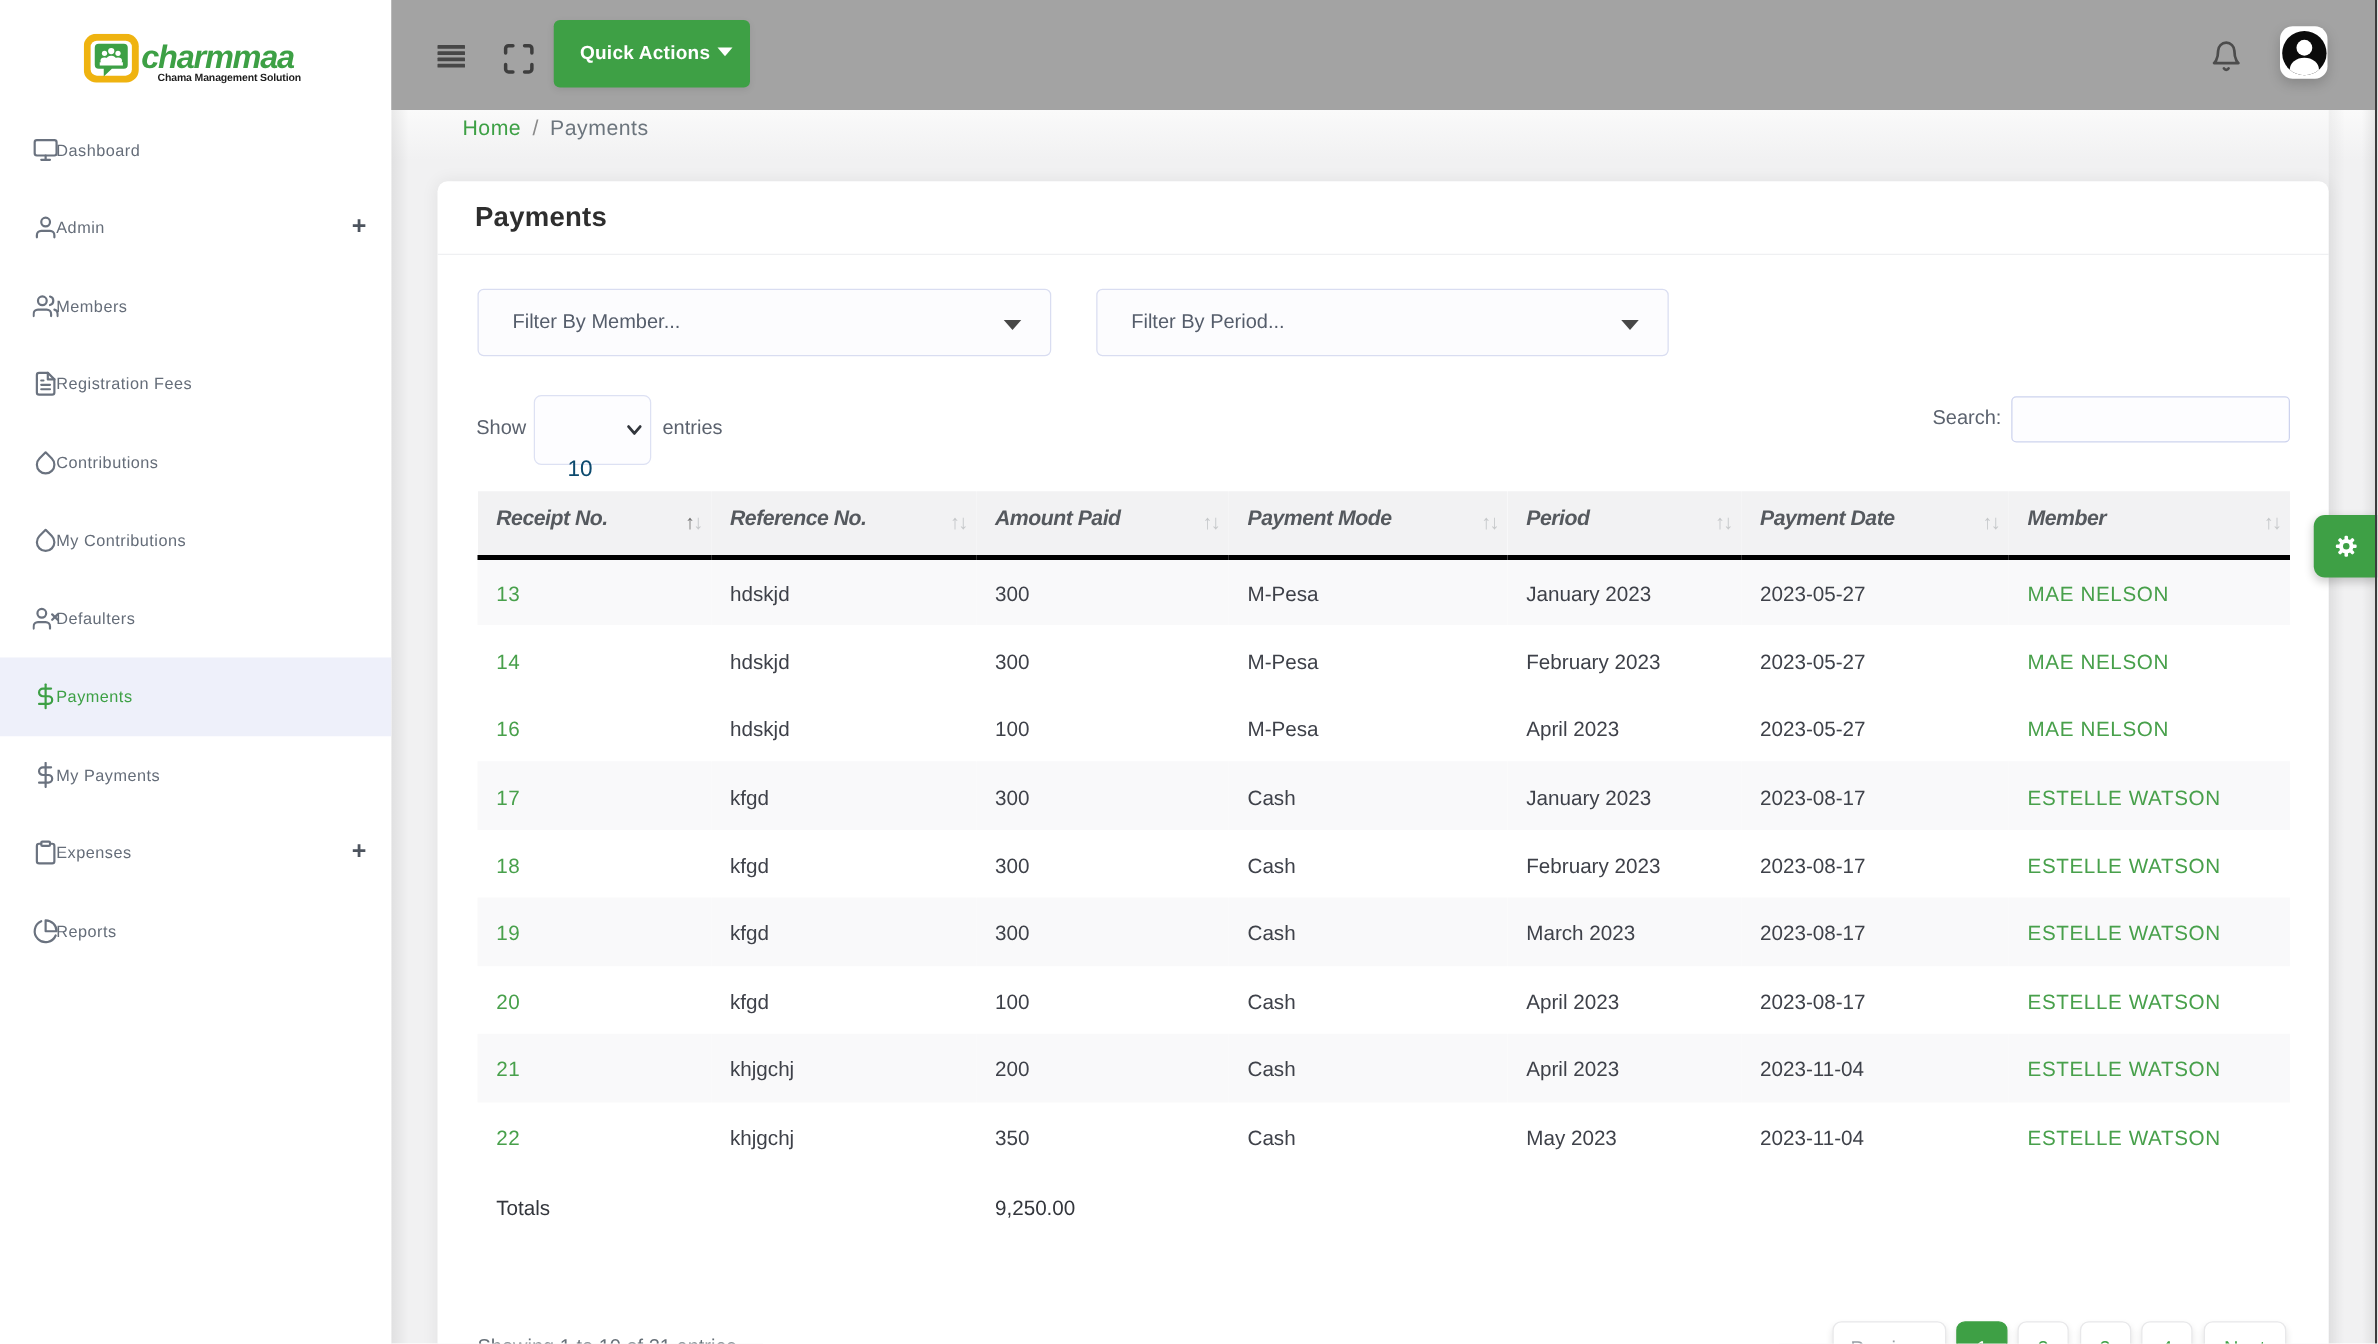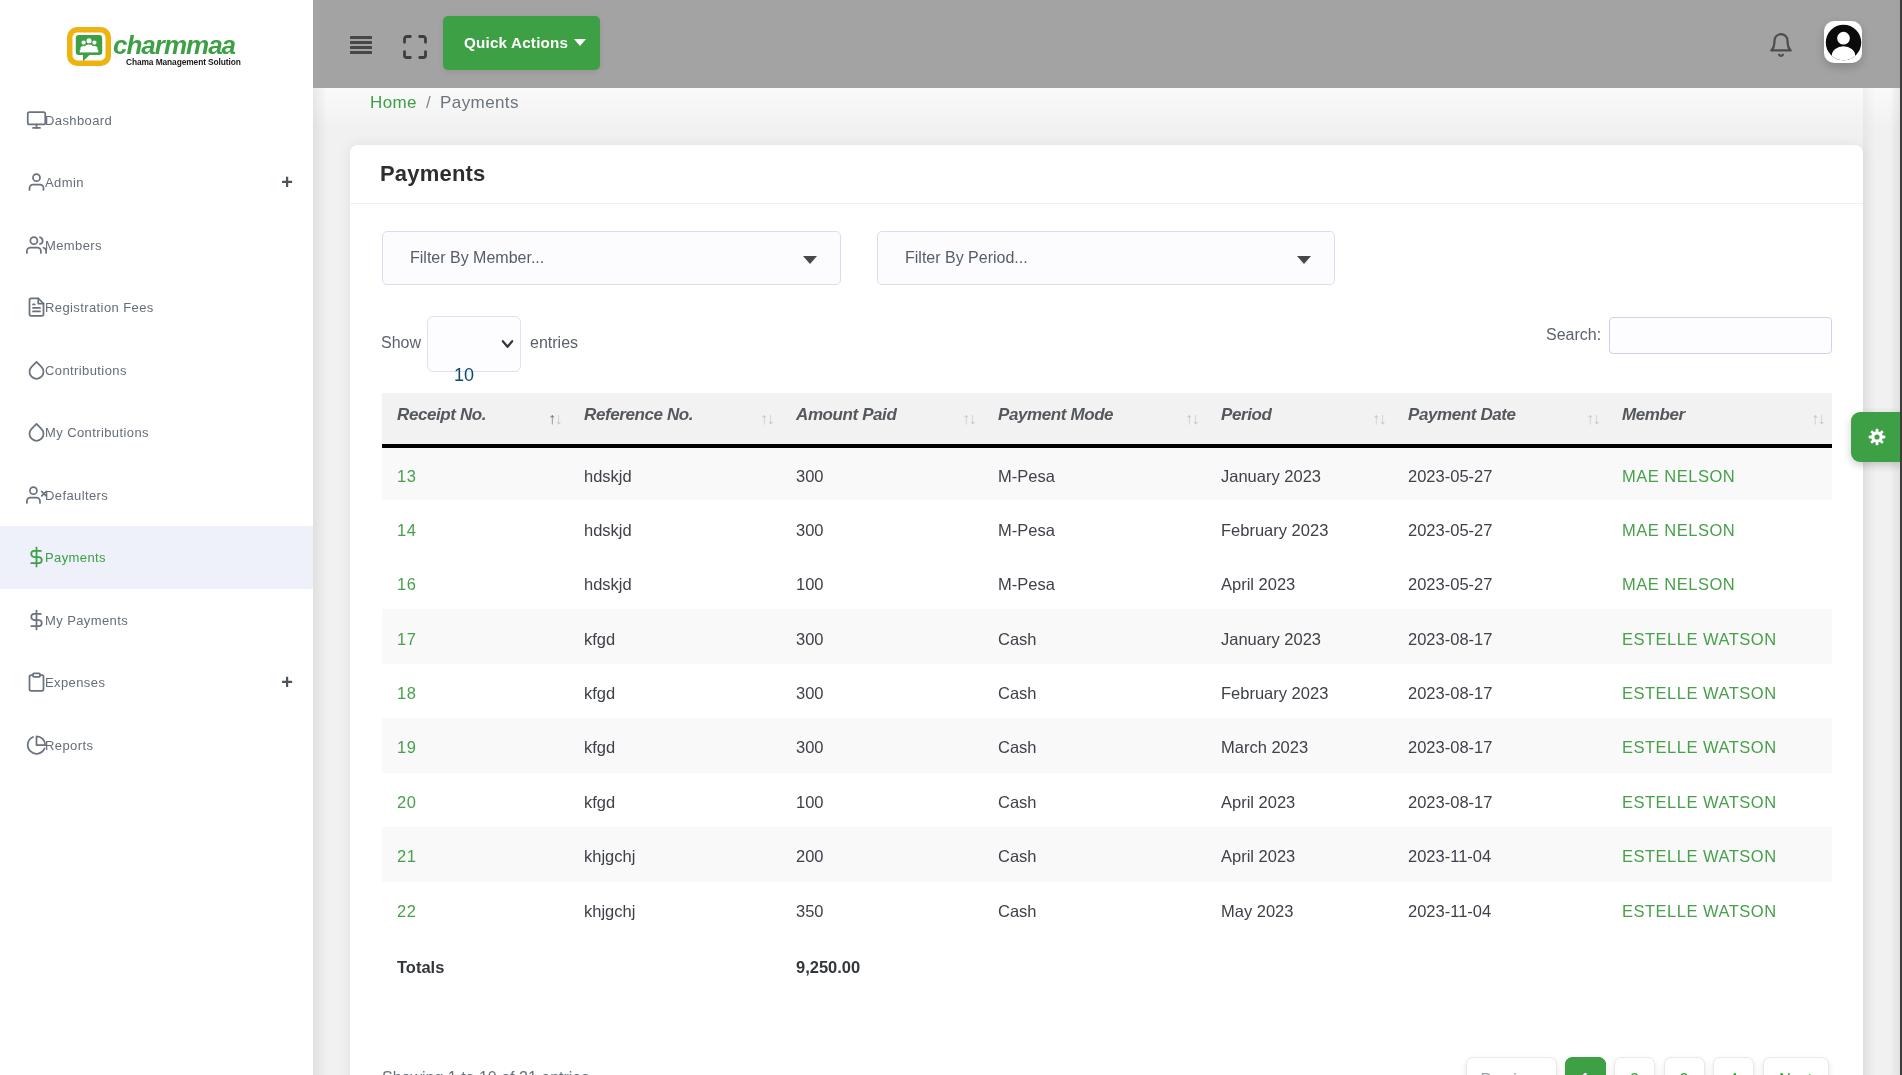--- a/index.html
+++ b/index.html
@@ -63,21 +63,21 @@
   
   #tbl { position:absolute; left:32px; top:248px; width:1450px; border-collapse:collapse; table-layout:fixed; }
   #tbl th { background:#f2f2f3; height:53px; text-align:left; vertical-align:middle; padding:0 0 7px 15px;
             font-size:17px; font-weight:bold; color:#55595e; letter-spacing:-0.4px; position:relative;
             border-bottom:4px solid #000000;font-style:italic; }
   #tbl th .sort { position:absolute; right:8px; top:50%; transform:translateY(-50%); font-size:16px; font-weight:normal; letter-spacing:-1.5px; }
   .su { color:#767676; } .sd { color:#c6c8ca; }
   #tbl td { height:54.45px; padding:5px 0 0 15px; font-size:16.5px; color:#3e4149; vertical-align:middle; }
   #tbl tr.odd td { background:#f9f9fa; }
   #tbl td.grn { color:#48a04b; letter-spacing:0.5px; }
-  #tbl tr.tot td { height:58px; font-weight:bold; color:#33363c; background:#fff; }
+  #tbl tr.tot td { height:58px; font-weight:normal; color:#33363c; background:#fff; }
   
   #info { position:absolute; left:32px; top:924px; font-size:16px; color:#677078; }
   .pgbtn { position:absolute; top:912px; height:46px; background:#fff; border:1px solid #e8e8ea; border-radius:7px;
            box-shadow:0 3px 6px rgba(0,0,0,0.10); font-size:16px; color:#3da045; text-align:center; line-height:44px; }
   .pgbtn.prev { color:#9aa0a6; }
   .pgbtn.act { background:#3ea045; color:#fff; border-color:#3ea045; }
   
   #gear { position:absolute; right:0; top:412px; width:51px; height:50px; background:#3ea045; border-radius:9px 0 0 9px; z-index:9;
           box-shadow:0 3px 8px rgba(0,0,0,0.2); }
   #gear svg { position:absolute; left:16px; top:14px; }

